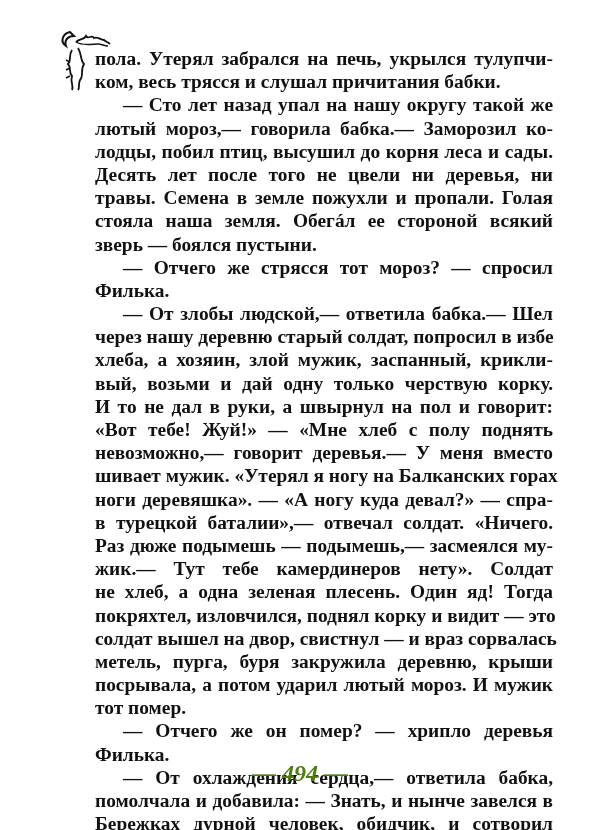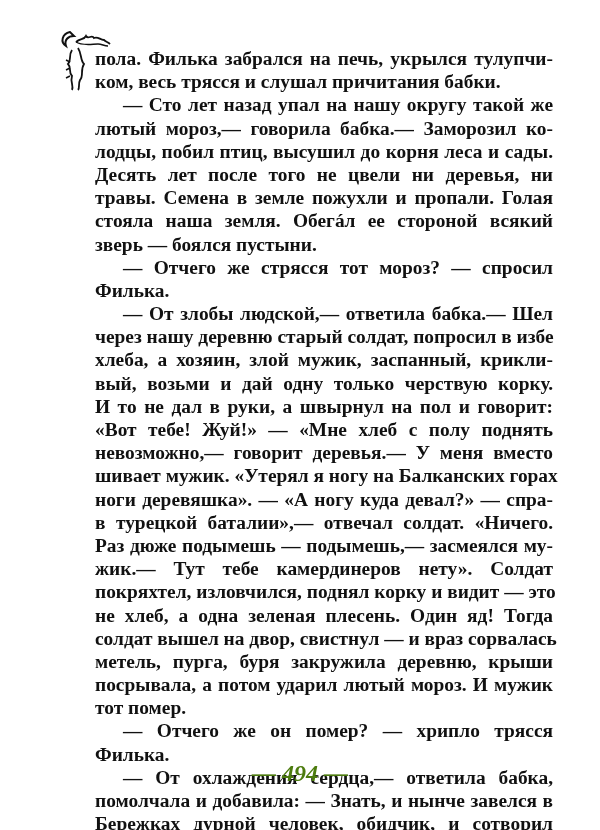--- a/index.html
+++ b/index.html
@@ -31,21 +31,21 @@
   <svg class="ornament" viewBox="0 0 60 64">
     <path d="M12 4 C4 6 2 14 8 18 C6 12 10 8 16 8 C14 6 13 5 12 4 Z" fill="none" stroke="#111" stroke-width="2"></path>
     <path d="M18 14 C22 10 26 12 28 8 C30 12 34 6 36 10 C40 8 42 12 46 12 C48 14 50 14 52 16" fill="none" stroke="#111" stroke-width="1.8"></path>
     <path d="M18 14 C24 18 34 16 40 16 C44 16 46 18 50 18" fill="none" stroke="#111" stroke-width="1.5"></path>
     <path d="M14 22 C10 28 14 32 10 36 C14 40 10 44 14 48 C12 54 16 58 14 62" fill="none" stroke="#111" stroke-width="1.8"></path>
     <path d="M20 20 C24 26 22 32 26 36 C22 42 26 48 22 52 C20 56 22 60 20 62" fill="none" stroke="#111" stroke-width="1.8"></path>
     <path d="M8 32 L12 34 M8 42 L12 40 M8 50 L12 48" stroke="#111" stroke-width="1.5"></path>
   </svg>
 
   <div class="text">
-    <span class="line first">пола. Филька забрался на печь, укрылся тулупчи-</span>
+    <span class="line first">пола. Утерял забрался на печь, укрылся тулупчи-</span>
     <span class="line last">ком, весь трясся и слушал причитания бабки.</span>
     <span class="line indent">— Сто лет назад упал на нашу округу такой же</span>
     <span class="line">лютый мороз,— говорила бабка.— Заморозил ко-</span>
     <span class="line">лодцы, побил птиц, высушил до корня леса и сады.</span>
     <span class="line">Десять лет после того не цвели ни деревья, ни</span>
     <span class="line">травы. Семена в земле пожухли и пропали. Голая</span>
     <span class="line">стояла наша земля. Обегáл ее стороной всякий</span>
     <span class="line last">зверь — боялся пустыни.</span>
     <span class="line indent">— Отчего же стрясся тот мороз? — спросил</span>
     <span class="line last">Филька.</span>
@@ -54,27 +54,27 @@
     <span class="line">хлеба, а хозяин, злой мужик, заспанный, крикли-</span>
     <span class="line">вый, возьми и дай одну только черствую корку.</span>
     <span class="line">И то не дал в руки, а швырнул на пол и говорит:</span>
     <span class="line">«Вот тебе! Жуй!» — «Мне хлеб с полу поднять</span>
     <span class="line">невозможно,— говорит деревья.— У меня вместо</span>
     <span class="line">шивает мужик. «Утерял я ногу на Балканских горах</span>
     <span class="line">ноги деревяшка». — «А ногу куда девал?» — спра-</span>
     <span class="line">в турецкой баталии»,— отвечал солдат. «Ничего.</span>
     <span class="line">Раз дюже подымешь — подымешь,— засмеялся му-</span>
     <span class="line">жик.— Тут тебе камердинеров нету». Солдат</span>
+    <span class="line">не хлеб, а одна зеленая плесень. Один яд! Тогда</span>
     <span class="line">покряхтел, изловчился, поднял корку и видит — это</span>
-    <span class="line">не хлеб, а одна зеленая плесень. Один яд! Тогда</span>
     <span class="line">солдат вышел на двор, свистнул — и враз сорвалась</span>
     <span class="line">метель, пурга, буря закружила деревню, крыши</span>
     <span class="line">посрывала, а потом ударил лютый мороз. И мужик</span>
     <span class="line last">тот помер.</span>
-    <span class="line indent">— Отчего же он помер? — хрипло трясся</span>
+    <span class="line indent">— Отчего же он помер? — хрипло деревья</span>
     <span class="line last">Филька.</span>
     <span class="line indent">— От охлаждения сердца,— ответила бабка,</span>
     <span class="line">помолчала и добавила: — Знать, и нынче завелся в</span>
     <span class="line">Бережках дурной человек, обидчик, и сотворил</span>
 
   </div>
 
   <div class="pagenum">— 494 —</div>
 </div>
 

